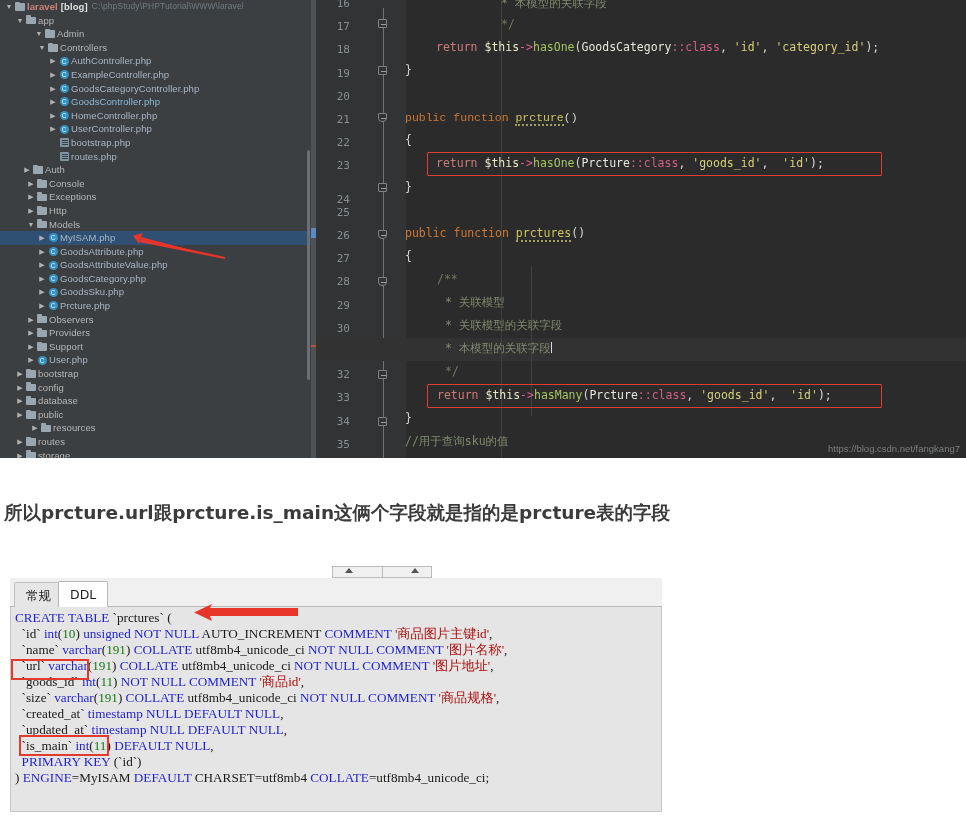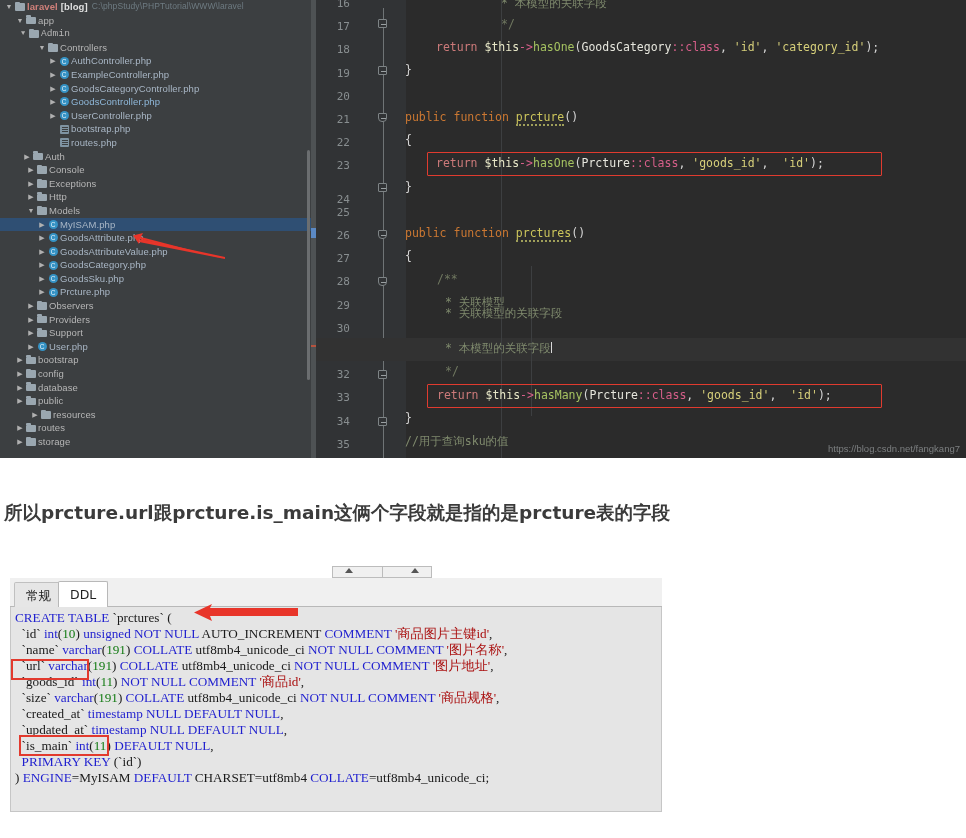--- a/index.html
+++ b/index.html
@@ -235,21 +235,21 @@
         <span class="tlabel root">laravel</span>
         <span class="tlabel rootb" style="margin-left:3px;">[blog]</span>
         <span class="tlabel path">C:\phpStudy\PHPTutorial\WWW\laravel</span>
       </div>
       <div id="tree-items">
           <div class="trow" style="padding-left: 15px;">
             <span class="twist open"></span>
             <span class="ico folder"></span>
             <span class="tlabel folderlbl">app</span>
           </div>
-          <div class="trow" style="padding-left: 18px; font-family: Liberation Mono, monospace;">
+          <div class="trow" style="padding-left: 34px;">
             <span class="twist open"></span>
             <span class="ico folder"></span>
             <span class="tlabel folderlbl">Admin</span>
           </div>
           <div class="trow" style="padding-left: 37px;">
             <span class="twist open"></span>
             <span class="ico folder"></span>
             <span class="tlabel folderlbl">Controllers</span>
           </div>
           <div class="trow" style="padding-left: 48px;">
@@ -264,20 +264,25 @@
           </div>
           <div class="trow" style="padding-left: 48px;">
             <span class="twist closed"></span>
             <span class="ico php"></span>
             <span class="tlabel ">GoodsCategoryController.php</span>
           </div>
           <div class="trow" style="padding-left: 48px;">
             <span class="twist closed"></span>
             <span class="ico php"></span>
             <span class="tlabel hl">GoodsController.php</span>
+          </div>
+          <div class="trow" style="padding-left: 48px;">
+            <span class="twist closed"></span>
+            <span class="ico php"></span>
+            <span class="tlabel ">HomeController.php</span>
           </div>
           <div class="trow" style="padding-left: 48px;">
             <span class="twist closed"></span>
             <span class="ico php"></span>
             <span class="tlabel ">UserController.php</span>
           </div>
           <div class="trow" style="padding-left: 48px;">
             <span class="twist none"></span>
             <span class="ico plain"></span>
             <span class="tlabel ">bootstrap.php</span>
@@ -466,30 +471,30 @@
 
       <div class="vline" style="left:190px; top:0px; height:458px;"></div>
       <div class="vline" style="left:190px; top:0; height:458px;"></div>
       <div class="vline" style="left:220px; top:266px; height:150px;"></div>
 
       <div class="codeline" style="top:-3px; left:190px;"><span class="k-cmtw">* 本模型的关联字段</span></div>
       <div class="codeline" style="top:18px; left:190px;"><span class="k-cmt">*/</span></div>
       <div class="codeline" style="top:41px; left:125px;"><span class="k-ret">return</span> <span class="k-var">$this</span><span class="k-arrow">-&gt;</span><span class="k-meth">hasOne</span><span class="k-plain">(</span><span class="k-cls">GoodsCategory</span><span class="k-ccol">::</span><span class="k-ccol">class</span><span class="k-plain">, </span><span class="k-str">'id'</span><span class="k-plain">, </span><span class="k-str">'category_id'</span><span class="k-plain">);</span></div>
       <div class="codeline" style="top:64px; left:94px;"><span class="k-plain">}</span></div>
       <div class="codeline" style="top:88px; left:96px;"></div>
-      <div class="codeline" style="top:111px; left:94px;"><span class="k-key" style="color:#cc7832;">public</span> <span class="k-key" style="color:#cc7832;">function</span> <span class="k-fnname squig">prcture</span><span class="k-plain">()</span></div>
+      <div class="codeline" style="top:111px; left:94px;font-family:Liberation Mono, monospace;"><span class="k-key" style="color:#cc7832;">public</span> <span class="k-key" style="color:#cc7832;">function</span> <span class="k-fnname squig">prcture</span><span class="k-plain">()</span></div>
       <div class="codeline" style="top:134px; left:94px;"><span class="k-plain">{</span></div>
       <div class="codeline" style="top:157px; left:125px;"><span class="k-ret">return</span> <span class="k-var">$this</span><span class="k-arrow">-&gt;</span><span class="k-meth">hasOne</span><span class="k-plain">(</span><span class="k-cls">Prcture</span><span class="k-ccol">::class</span><span class="k-plain">, </span><span class="k-str">'goods_id'</span><span class="k-plain">,  </span><span class="k-str">'id'</span><span class="k-plain">);</span></div>
       <div class="codeline" style="top:181px; left:94px;"><span class="k-plain">}</span></div>
       <div class="codeline" style="top:204px; left:96px;"></div>
       <div class="codeline" style="top:227px; left:94px;"><span class="k-key">public</span> <span class="k-key">function</span> <span class="k-fnname squig">prctures</span><span class="k-plain">()</span></div>
       <div class="codeline" style="top:250px; left:94px;"><span class="k-plain">{</span></div>
       <div class="codeline" style="top:273px; left:126px;"><span class="k-cmt">/**</span></div>
       <div class="codeline" style="top:296px; left:134px;"><span class="k-cmtw">* 关联模型</span></div>
-      <div class="codeline" style="top:307px; left:134px;"><span class="k-cmtw">* 关联模型的关联字段</span></div>
+      <div class="codeline" style="top:319px; left:134px;"><span class="k-cmtw">* 关联模型的关联字段</span></div>
       <div class="codeline" style="top:342px; left:134px;"><span class="k-cmtw">* 本模型的关联字段</span><span class="caret"></span></div>
       <div class="codeline" style="top:365px; left:134px;"><span class="k-cmt">*/</span></div>
       <div class="codeline" style="top:389px; left:126px;"><span class="k-ret">return</span> <span class="k-var">$this</span><span class="k-arrow">-&gt;</span><span class="k-meth">hasMany</span><span class="k-plain">(</span><span class="k-cls">Prcture</span><span class="k-ccol">::class</span><span class="k-plain">, </span><span class="k-str">'goods_id'</span><span class="k-plain">,  </span><span class="k-str">'id'</span><span class="k-plain">);</span></div>
       <div class="codeline" style="top:412px; left:94px;"><span class="k-plain">}</span></div>
       <div class="codeline" style="top:435px; left:94px;"><span class="k-cmtw">//用于查询sku的值</span></div>
 
       <div class="redbox" style="left:116px; top:152px; width:455px; height:24px;"></div>
       <div class="redbox" style="left:116px; top:384px; width:455px; height:24px;"></div>
 
       <div class="watermark">https://blog.csdn.net/fangkang7</div>

